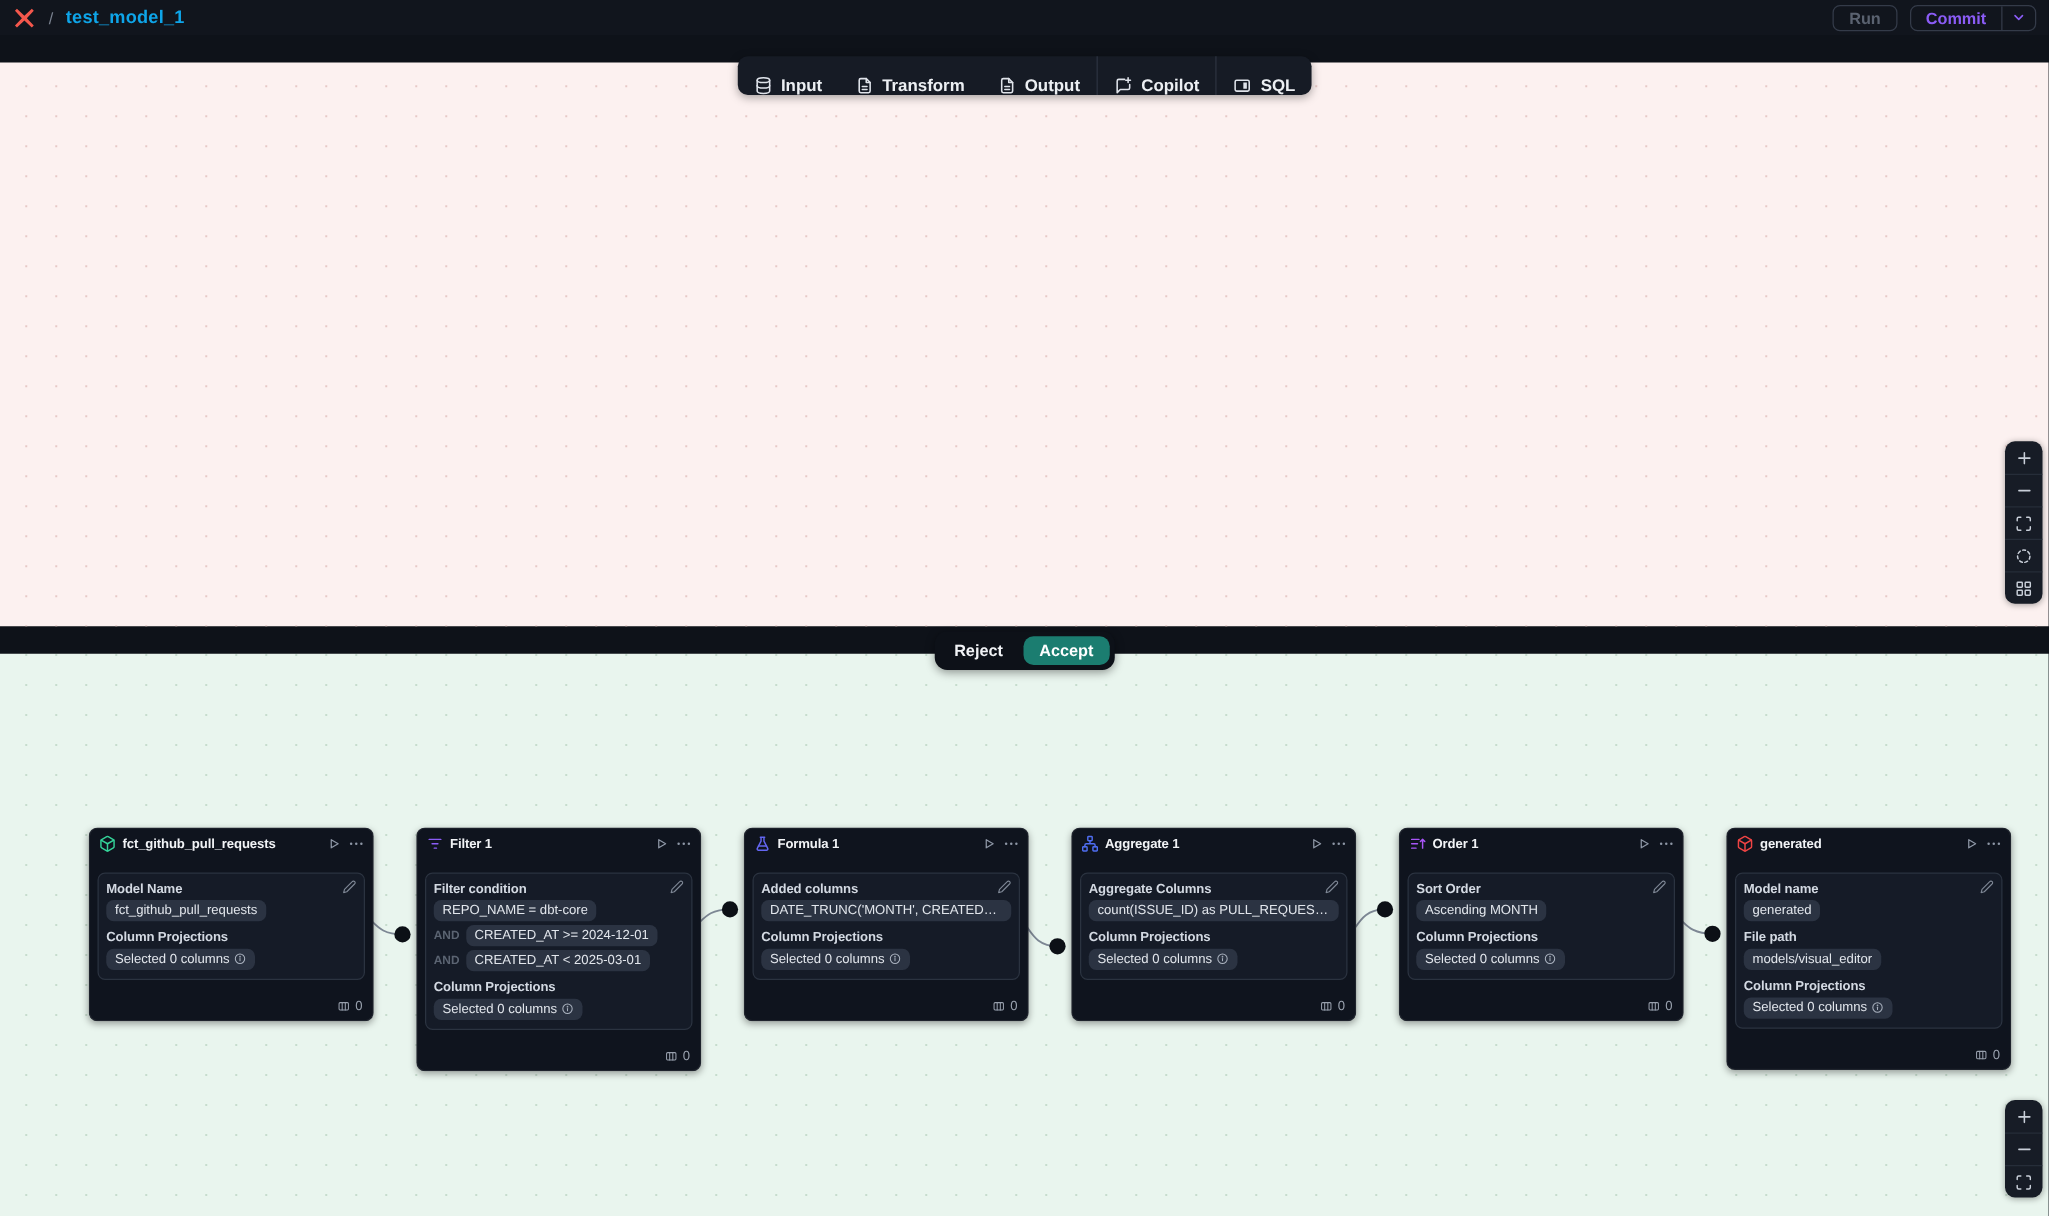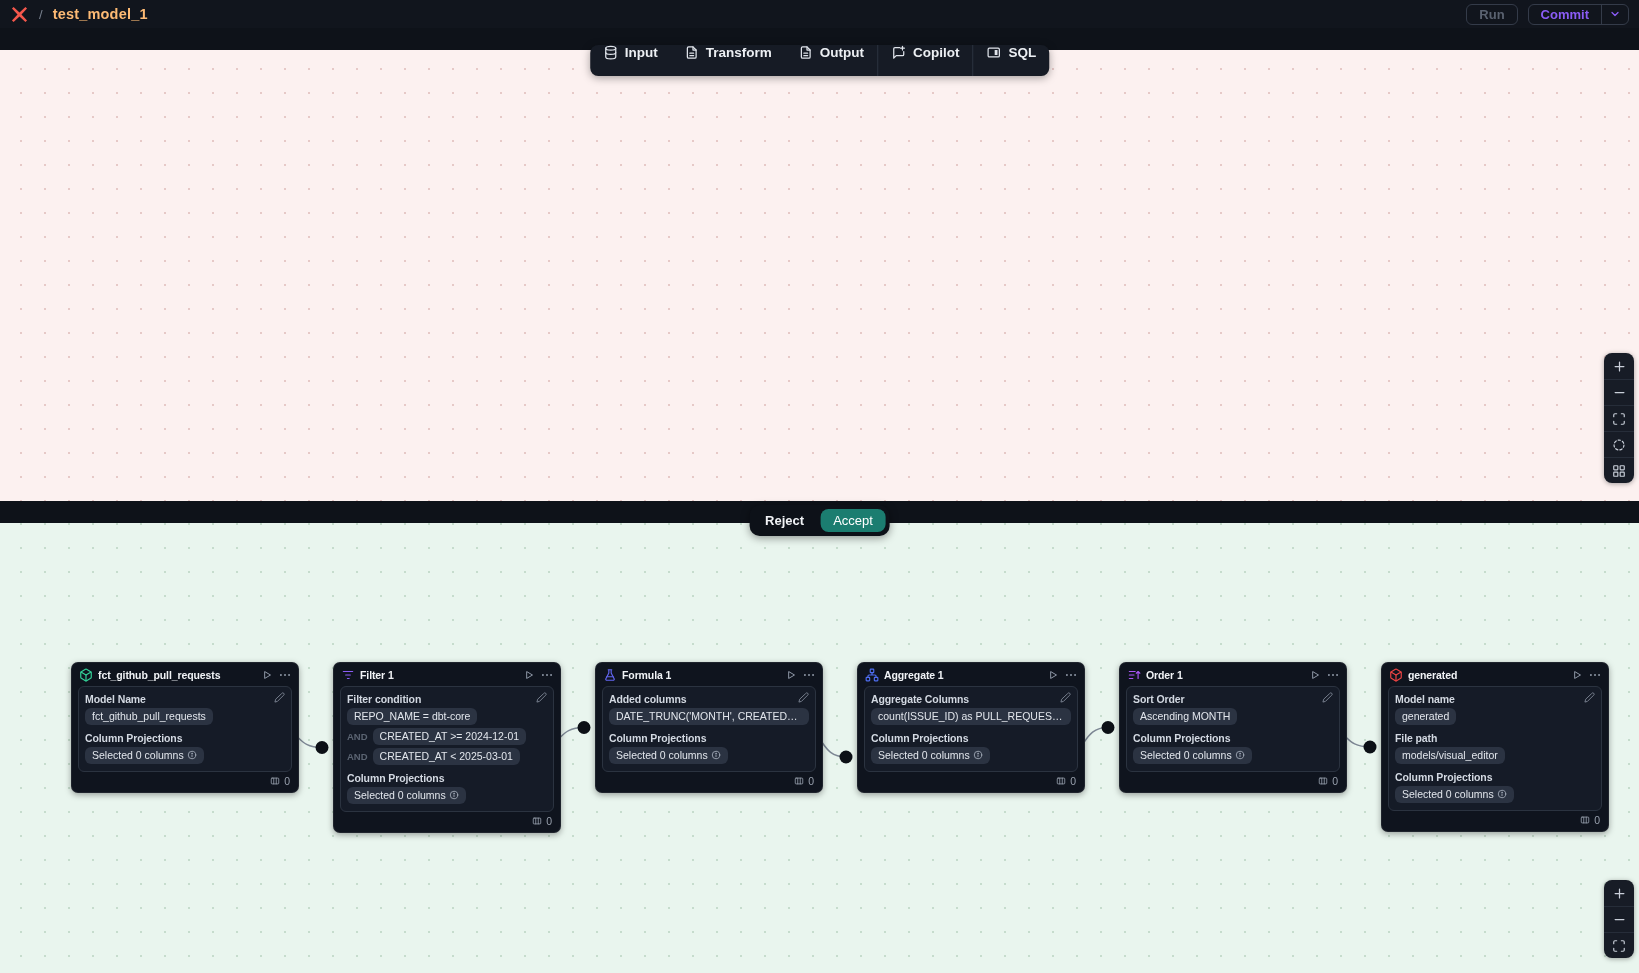--- a/index.html
+++ b/index.html
@@ -5,21 +5,21 @@
   * { margin:0; padding:0; box-sizing:border-box; }
   html,body { width:1639px; height:973px; overflow:hidden; background:#0e1219;
     font-family:"Liberation Sans", sans-serif; }
   #app { position:relative; width:1639px; height:973px; overflow:hidden; }
 
   
   .topbar { position:absolute; left:0; top:0; width:100%; height:28px; background:#11151d;
     display:flex; align-items:center; padding:0 10px; gap:10px; z-index:20; }
   .logo { width:19px; height:19px; color:#f4574c; display:flex; align-items:center; }
   .crumb-sep { color:#7a8290; font-size:13px; }
-  .model-title { color:#fdba74; font-size:14.5px; font-weight:bold; letter-spacing:.2px; }
+  .model-title { color:#0ea5e9; font-size:14.5px; font-weight:bold; letter-spacing:.2px; }
   .topbar-spacer { flex:1; }
   .btn-ghost { height:21px; display:flex; align-items:center; padding:0 12px; border:1px solid #343b49;
     border-radius:6px; color:#5a6270; font-size:13px; font-weight:600; background:transparent; cursor:default; }
   .btn-split { height:21px; display:flex; align-items:stretch; border:1px solid #343b49; border-radius:6px;
     color:#8b5cf6; font-size:13px; font-weight:600; overflow:hidden; }
   .btn-split .btn-main { display:flex; align-items:center; padding:0 12px; }
   .btn-split .btn-caret { display:flex; align-items:center; padding:0 7px; border-left:1px solid #343b49; }
 
   
   .bar { position:absolute; left:0; width:100%; height:22px; display:flex; align-items:center;
@@ -35,51 +35,51 @@
   .pane-new { top:523px; height:450px; background-color:#e9f5ee;
     background-image:radial-gradient(#c6dccd 1.1px, transparent 1.1px);
     background-size:24px 24px; background-position:9px 13px; }
 
   
   .toolbar { position:absolute; top:45px; left:50%; transform:translateX(-50%); height:31px;
     background:#161b25; border-radius:8px; display:flex; align-items:stretch; z-index:30;
     box-shadow:0 2px 8px rgba(0,0,0,.35); }
   .tb-group { display:flex; align-items:stretch; }
   .tb-group + .tb-group { border-left:1px solid #2c3340; }
-  .tb-item { display:flex; align-items:flex-start; gap:7px; padding:0 13px; color:#eceff3;
+  .tb-item { display:flex; align-items:flex-end; gap:7px; padding:0 13px; color:#eceff3;
     font-size:13.5px; font-weight:600; cursor:pointer; white-space:nowrap; }
   .tb-item .icon { display:flex; color:#dfe3ea; }
 
   
   .diff-actions { position:absolute; top:505px; left:50%; transform:translateX(-50%);
     background:#0d1118; border-radius:10px; padding:4px; display:flex; align-items:center; gap:4px;
     z-index:30; box-shadow:0 2px 8px rgba(0,0,0,.4); }
   .btn-reject { color:#f1f3f6; font-size:13px; font-weight:600; padding:4px 12px; border-radius:8px;
     background:transparent; border:none; cursor:pointer; }
-  .btn-accept { color:#fff; font-size:13px; font-weight:400; padding:4px 13px; border-radius:8px;
+  .btn-accept { color:#fff; font-size:13px; font-weight:700; padding:4px 13px; border-radius:8px;
     border:none; cursor:pointer; }
 
   
   .canvas-controls { position:absolute; right:5px; width:30px; background:#171c26; border-radius:8px;
     display:flex; flex-direction:column; z-index:25; box-shadow:0 1px 5px rgba(0,0,0,.35); overflow:hidden; }
   .cc-top { top:353px; }
   .cc-bottom { top:880px; }
   .cc-btn { width:30px; height:26px; display:flex; align-items:center; justify-content:center;
     color:#c9cfd9; cursor:pointer; }
   .cc-btn + .cc-btn { border-top:1px solid #262d39; }
 
   
   .node { position:absolute; width:228px; background:#0f141e; border:1px solid rgba(255,255,255,.07);
     border-radius:7px; box-shadow:0 2px 6px rgba(0,0,0,.35); z-index:10; cursor:grab; }
   .node-header { display:flex; align-items:center; gap:5px; padding:5px 6px 4px 7px; }
   .node-title { flex:1; color:#f1f3f6; font-size:10.5px; font-weight:bold; letter-spacing:-.1px;
     white-space:nowrap; overflow:hidden; text-overflow:ellipsis; }
   .node-hicon { display:flex; flex:none; }
   .node-action { display:flex; flex:none; color:#8e97a6; cursor:pointer; }
-  .node-body { position:relative; margin:0 6px; background:#151b27; border:1px solid #2b3340;
+  .node-body { position:relative; margin:12px 6px; background:#151b27; border:1px solid #2b3340;
     border-radius:6px; padding:6px; }
   .pencil { position:absolute; top:5px; right:6px; color:#7e8795; cursor:pointer; display:flex; }
   .section { margin-bottom:7px; }
   .section:last-child { margin-bottom:1px; }
   .sec-label { color:#d3d9e2; font-size:10.5px; font-weight:bold; margin-bottom:3px; letter-spacing:-.1px; }
   .row { display:flex; align-items:center; margin-bottom:3px; min-width:0; }
   .row:last-child { margin-bottom:0; }
   .row-prefix { color:#5b6472; font-size:9.5px; font-weight:700; margin-right:5px; flex:none; }
   .pill { display:inline-flex; align-items:center; gap:3px; background:#2b3342; border-radius:6px;
     padding:2px 7px 3px; color:#e2e6ec; font-size:10.5px; white-space:nowrap; overflow:hidden;

